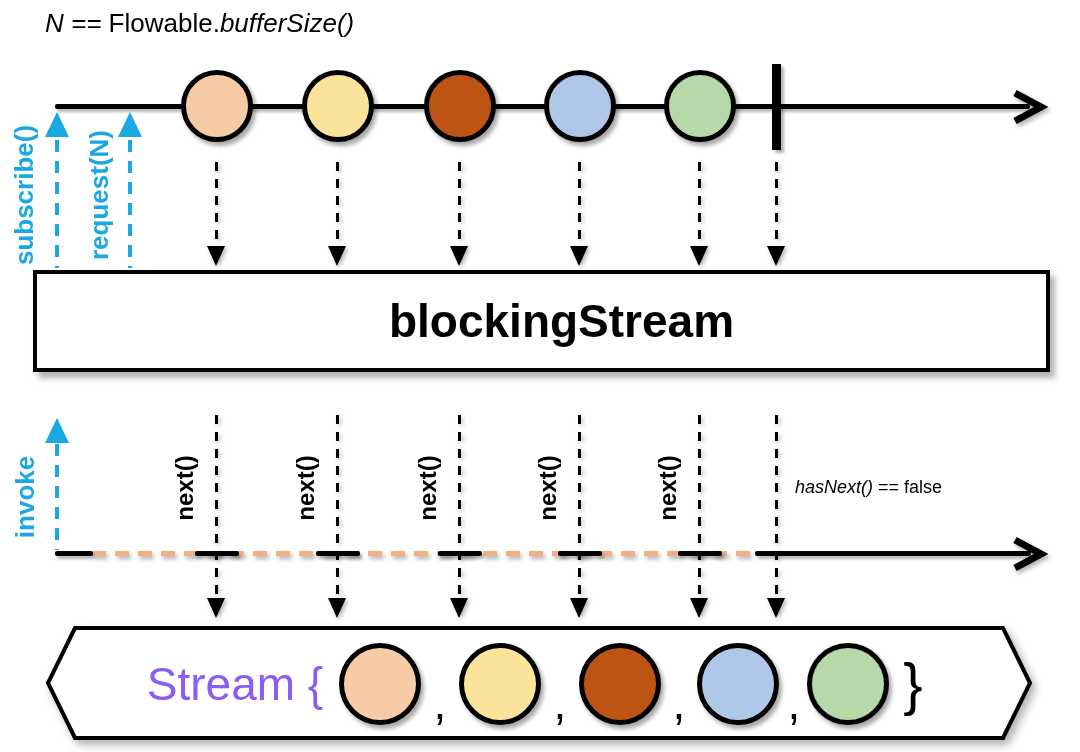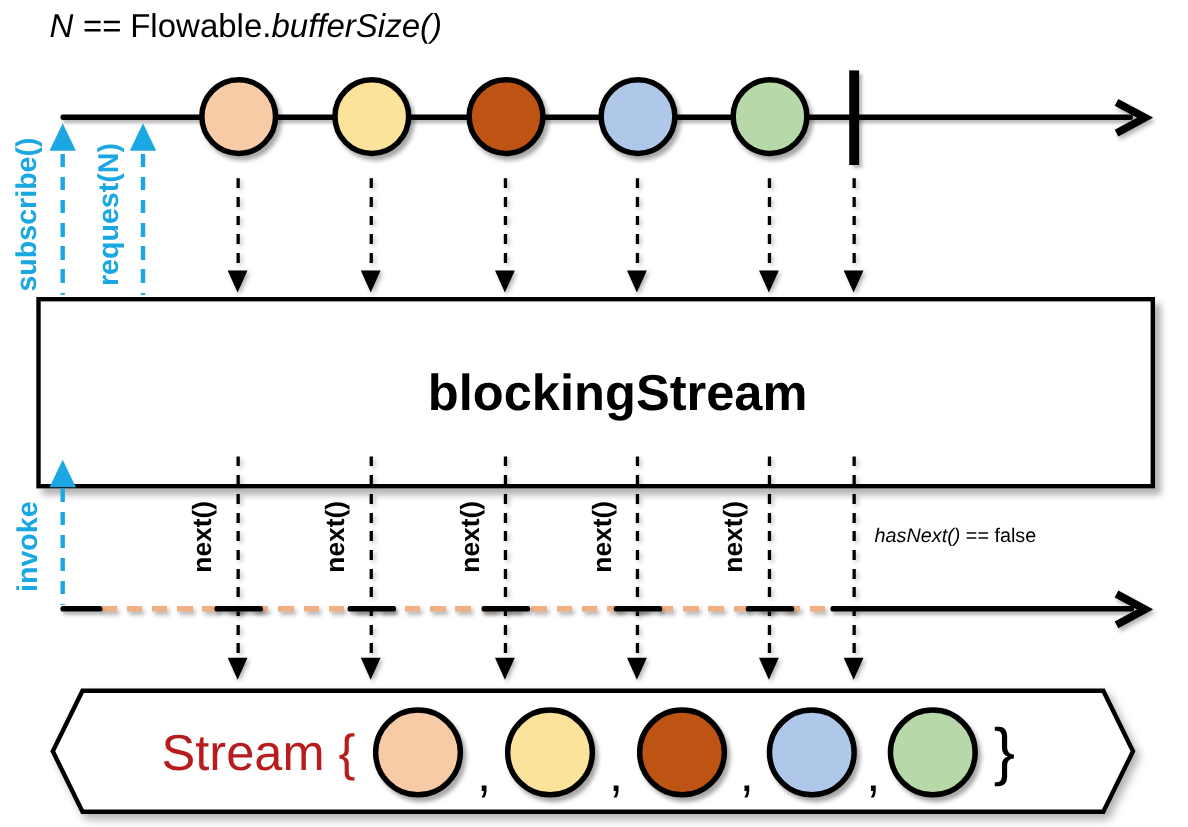--- a/index.html
+++ b/index.html
@@ -1,20 +1,20 @@
 <!DOCTYPE html>
 <html><head>
 <meta charset="utf-8">
 <style>
   html,body{margin:0;padding:0;background:#fff;}
   .canvas{position:relative;width:1080px;height:752px;background:#ffffff;
           font-family:"Liberation Sans",sans-serif;overflow:hidden;}
 
   
-  .title{position:absolute;left:45px;top:8px;font-size:30px;color:#000;}
+  .title{position:absolute;left:45px;top:8px;font-size:26px;color:#000;}
   .it{font-style:italic;}
   .rot{position:absolute;transform:translate(-50%,-50%) rotate(-90deg);
        white-space:nowrap;font-weight:bold;}
   .cyan-label{color:#1BA7E1;font-size:26px;}
   .next-label{color:#000;font-size:24px;}
   .ctr{position:absolute;transform:translate(-50%,-50%);white-space:nowrap;}
   .hasnext{position:absolute;left:795px;top:477px;font-size:18px;color:#000;}
 
   
   .hline{position:absolute;height:5px;background:#000;border-radius:2px;
@@ -38,30 +38,30 @@
 
   
   .marble{position:absolute;width:62px;height:62px;border:5px solid #000;
           border-radius:50%;box-shadow:3px 4px 4px rgba(0,0,0,.35);}
   .marble-lg{position:absolute;width:72px;height:72px;border:5px solid #000;
              border-radius:50%;box-shadow:3px 4px 4px rgba(0,0,0,.35);}
   .complete-bar{position:absolute;left:772px;top:64px;width:9px;height:86px;
                 background:#000;box-shadow:3px 3px 3px rgba(0,0,0,.3);}
 
   
-  .opbox{position:absolute;left:33px;top:270px;width:1017px;height:174px;
+  .opbox{position:absolute;left:33px;top:270px;width:1017px;height:102px;
          box-sizing:border-box;border:4px solid #000;background:#fff;
          box-shadow:5px 6px 6px rgba(0,0,0,.3);
          display:flex;align-items:center;justify-content:center;padding-left:40px;}
   .opbox span{font-size:46px;font-weight:bold;color:#000;}
 
   
   .hexsvg{position:absolute;left:40px;top:622px;
           filter:drop-shadow(4px 5px 4px rgba(0,0,0,.3));}
-  .stream-prefix{font-size:46px;color:#b91c1c;}
+  .stream-prefix{font-size:46px;color:#8b5cf6;}
   .stream-sep{font-size:46px;color:#000;}
   .stream-suffix{font-size:58px;color:#000;}
 </style>
 </head>
 <body>
 
 <div class="canvas">
 
   <div class="title"><span class="it">N == </span><span>Flowable.</span><span class="it">bufferSize()</span></div>
 

